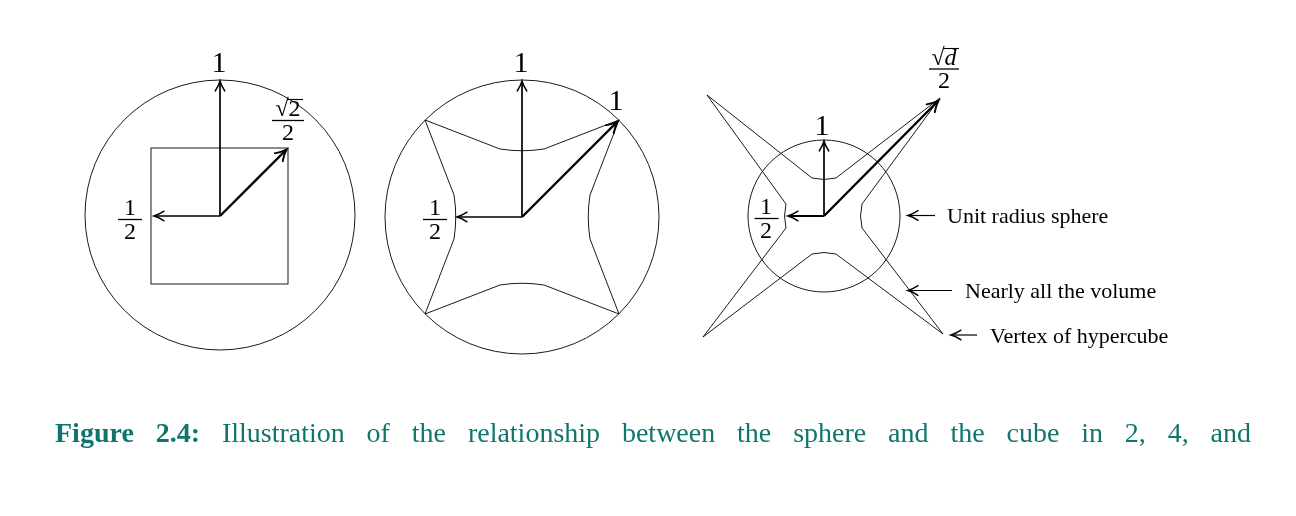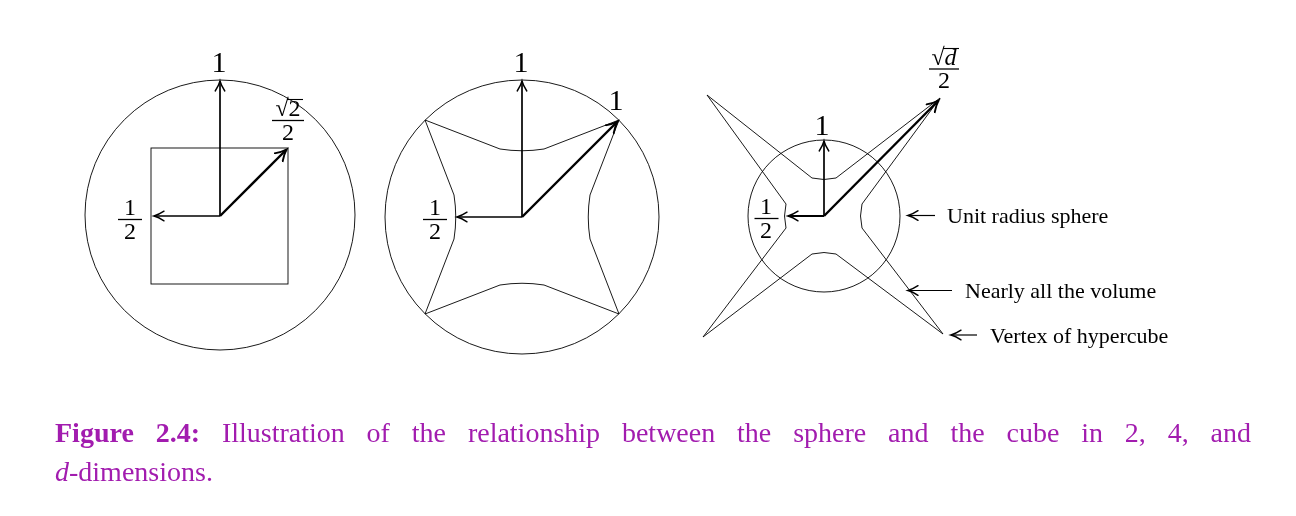--- a/index.html
+++ b/index.html
@@ -19,21 +19,21 @@
   .s1 { stroke:#000; stroke-width:0.9; fill:none; }
   .sa { stroke:#000; stroke-width:1.7; fill:none; }
   .sa2{ stroke:#000; stroke-width:2;   fill:none; }
   .sb { stroke:#000; stroke-width:2.4; fill:none; }
   .sc { stroke:#000; stroke-width:1.2; fill:none; }
   .bar{ stroke:#000; stroke-width:1.3; }
   .ovl{ stroke:#000; stroke-width:1.1; }
   .caption {
     position:absolute; left:55px; top:413px; width:1196px;
     font-family:"Liberation Serif","DejaVu Serif",serif;
-    font-size:28px; line-height:39px; color:#a21caf;
+    font-size:28px; line-height:39px; color:#0f766e;
   }
   .cap-line1 { text-align:justify; text-align-last:justify; }
   .cap-label { font-weight:bold; }
 </style>
 </head>
 <body>
 
 <div class="page">
 
 <svg width="1296" height="405" viewBox="0 0 1296 405">
@@ -118,16 +118,15 @@
     <text x="965" y="298" class="ann">Nearly all the volume</text>
     <text x="990" y="343" class="ann">Vertex of hypercube</text>
   </g>
 </svg>
 
 <div class="caption">
   <div class="cap-line1">
     <span class="cap-label">Figure 2.4:</span>
     <span>Illustration of the relationship between the sphere and the cube in 2, 4, and</span>
   </div>
-  <div class="cap-line2"><span class="it">d</span><span>-dimensions.</span></div>
 </div>
 
 </div>
 
 </body></html>

